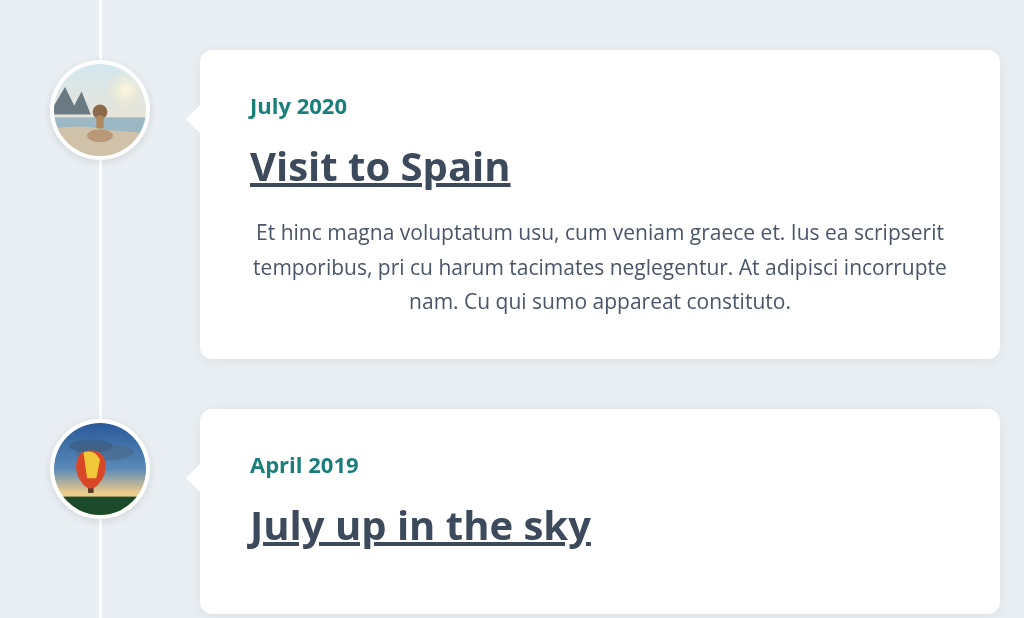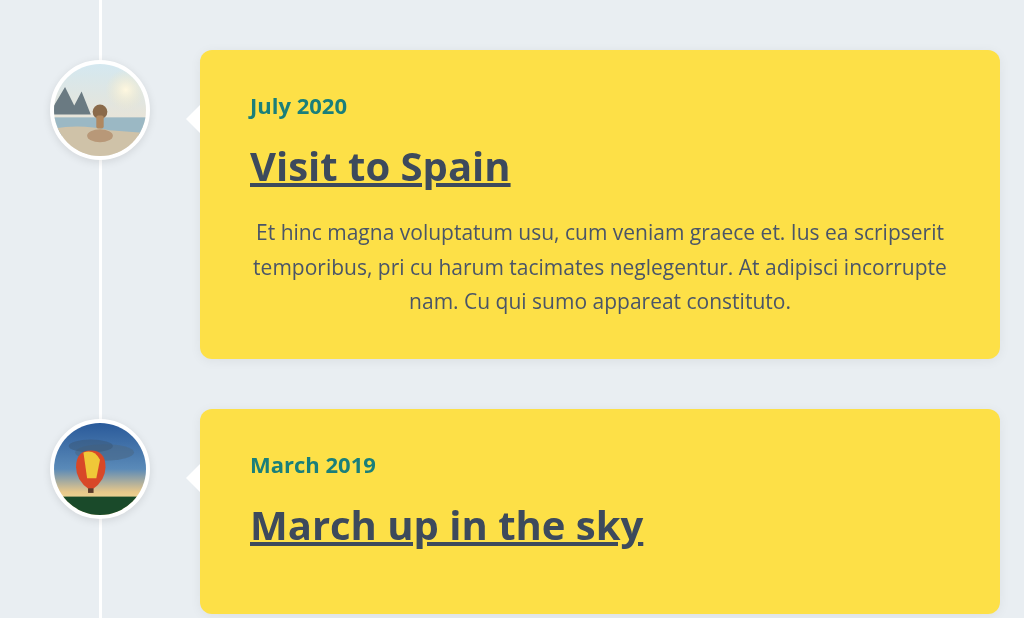--- a/index.html
+++ b/index.html
@@ -48,21 +48,21 @@
       align-items: center;
       justify-content: center;
     }
     .timeline-avatar svg {
       width: 100%;
       height: 100%;
     }
     .timeline-card {
       position: relative;
       margin-left: 100px;
-      background-color: #fde047;
+      background-color: #ffffff;
       border-radius: 12px;
       padding: 40px 50px;
       box-shadow: 0 2px 12px rgba(0,0,0,0.06);
       max-width: 800px;
     }
     .timeline-card::before {
       content: '';
       position: absolute;
       left: -14px;
       top: 55px;
@@ -142,18 +142,18 @@
         <rect width="100" height="100" fill="url(#sky2)"></rect>
         <ellipse cx="55" cy="32" rx="32" ry="9" fill="#4a6a8a" opacity="0.65"></ellipse>
         <ellipse cx="40" cy="25" rx="24" ry="7" fill="#3a5a7a" opacity="0.55"></ellipse>
         <rect y="80" width="100" height="20" fill="#1a4a2a"></rect>
         <path d="M24 48 Q24 30 40 30 Q56 30 56 48 Q56 62 42 72 L38 72 Q24 62 24 48 Z" fill="#d84828"></path>
         <path d="M32 32 Q44 28 50 40 L46 60 L36 60 Z" fill="#f0c838"></path>
         <rect x="37" y="71" width="6" height="5" fill="#5a3a2a"></rect>
       </svg>
     </div>
     <div class="timeline-card">
-      <div class="timeline-date">March 2019</div>
-      <div class="timeline-title">March up in the sky</div>
+      <div class="timeline-date">April 2019</div>
+      <div class="timeline-title">July up in the sky</div>
     </div>
   </div>
 
 </div>
 
 </body></html>

